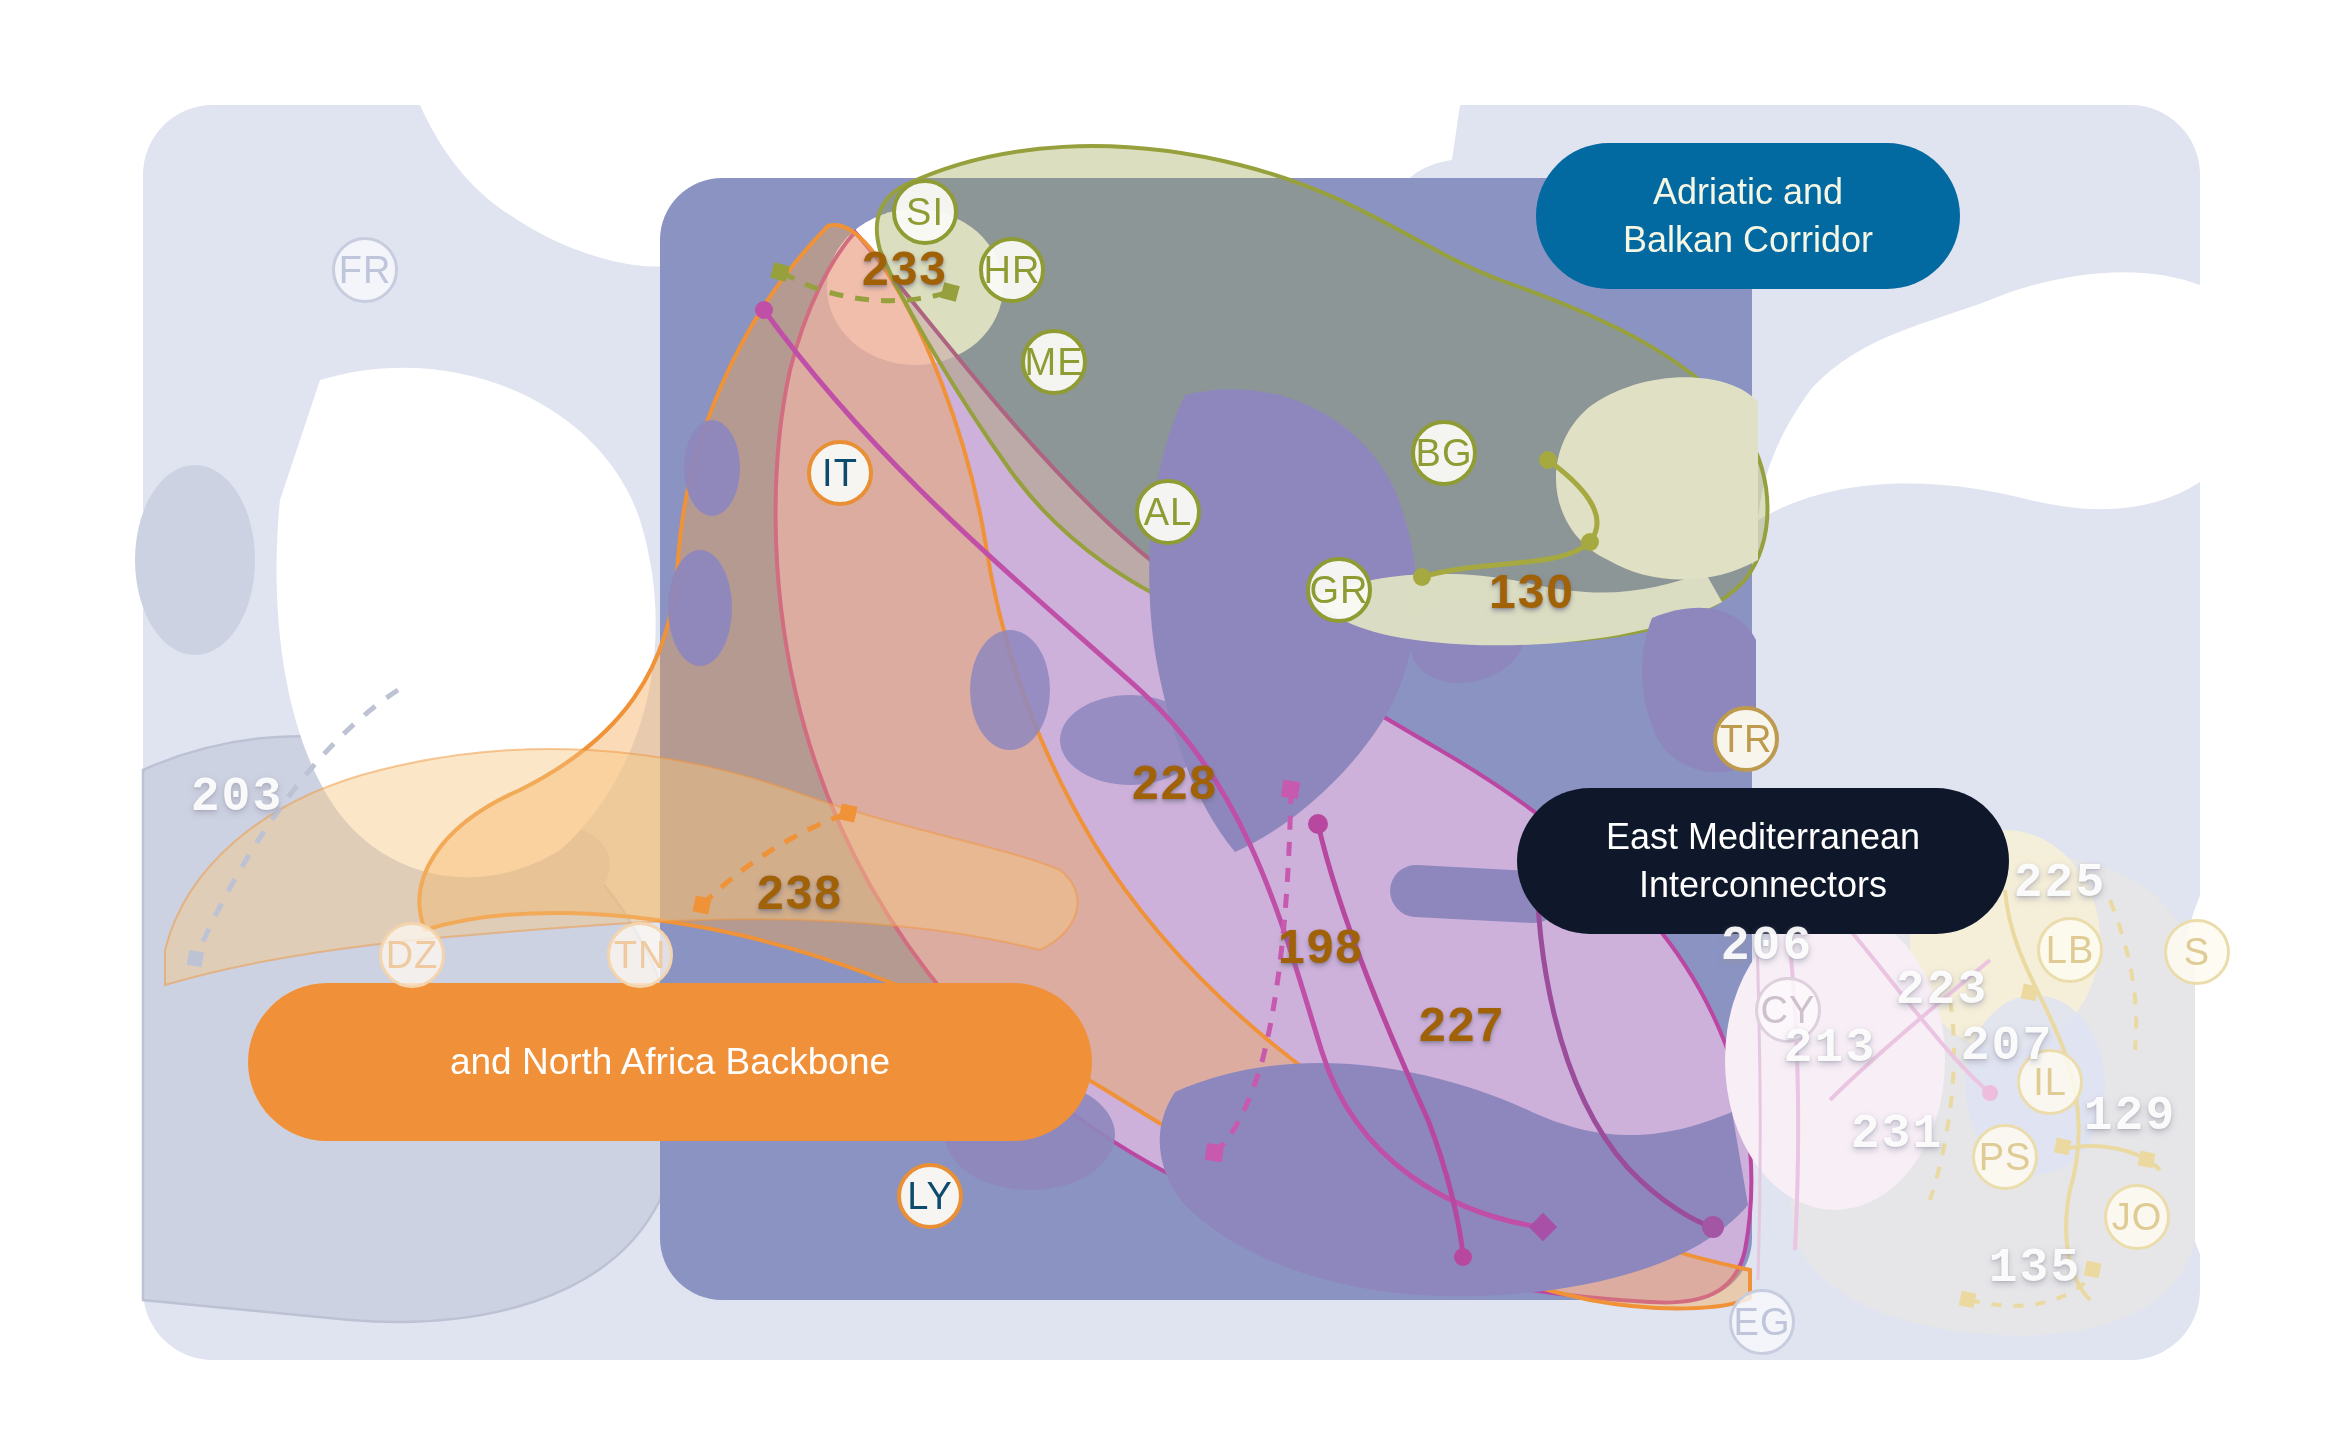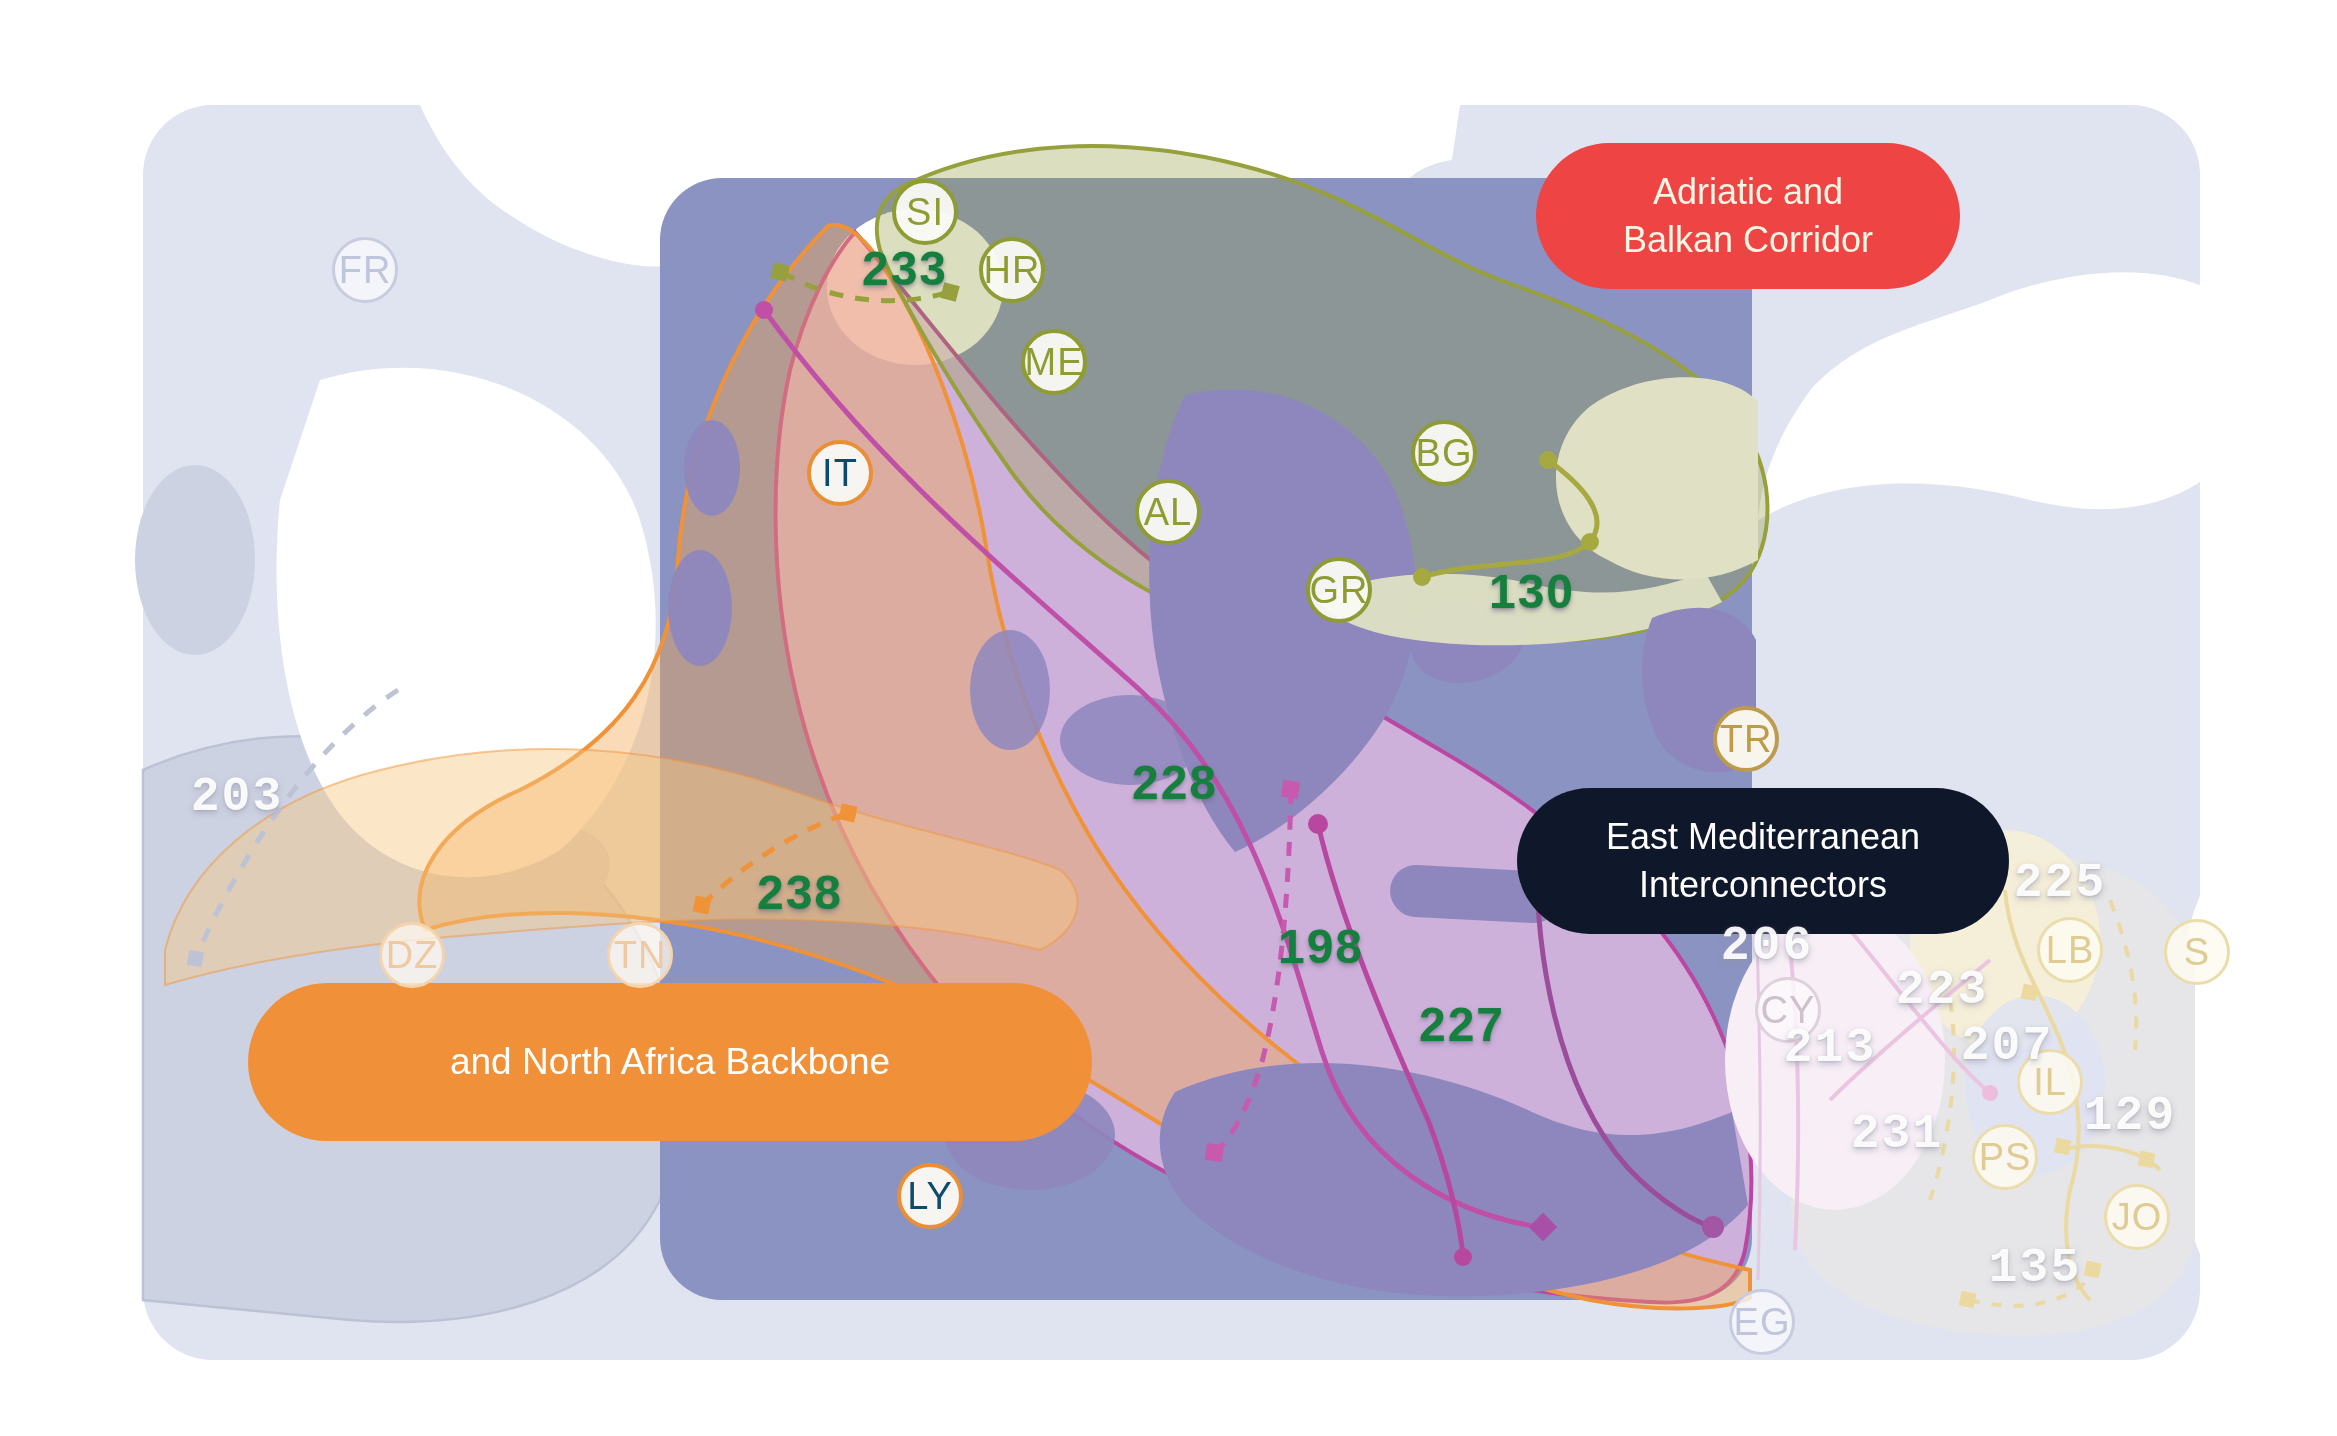--- a/index.html
+++ b/index.html
@@ -8,27 +8,27 @@
   #artwork{position:absolute;left:0;top:0;width:2337px;height:1436px;}
   .cc{position:absolute;width:66px;height:66px;border-radius:50%;display:flex;align-items:center;justify-content:center;
       font-size:38px;letter-spacing:1px;transform:translate(-50%,-50%);background:rgba(250,250,246,.95);box-sizing:border-box;}
   .cc.olive{border:4px solid #8F9B33;color:#8F9B33;}
   .cc.orange{border:4px solid #E98F35;color:#0c4a6e;background:#f7f5f1;}
   .cc.gold{border:4px solid #BD9A4E;color:#BD9A4E;background:#f8f5ec;}
   .cc.fade-gray{border:3px solid #C7CCDE;color:#BFC6DB;background:rgba(248,249,252,.8);}
   .cc.fade-orange{border:3px solid #F4D4AC;color:#EFC9A0;background:rgba(253,248,240,.75);}
   .cc.fade-yellow{border:3px solid #EBDCAC;color:#DFCB93;background:rgba(253,250,240,.85);}
   .cc.fade-pink{border:3px solid #DED0DC;color:#CEC0CC;background:rgba(252,248,252,.85);}
-  .num{position:absolute;transform:translate(-50%,-50%);font-weight:bold;font-size:48px;color:#15803d;letter-spacing:2px;
+  .num{position:absolute;transform:translate(-50%,-50%);font-weight:bold;font-size:48px;color:#a16207;letter-spacing:2px;
        text-shadow:0 3px 5px rgba(105,105,125,.55),0 1px 2px rgba(105,105,125,.4);white-space:nowrap;}
   .num.faded{color:rgba(255,255,255,.93);text-shadow:0 3px 6px rgba(150,150,165,.55),0 1px 2px rgba(150,150,165,.4);font-family:Liberation Mono, monospace;}
   .pill{position:absolute;transform:translate(-50%,-50%);border-radius:80px;display:flex;flex-direction:column;
         align-items:center;justify-content:center;color:#ffffff;font-size:36px;line-height:1.34;text-align:center;}
   .pill .l{display:block;}
-  .pill.adriatic{width:424px;height:146px;background:#ef4444;color:#F6F6E4;}
+  .pill.adriatic{width:424px;height:146px;background:#0369a1;color:#F6F6E4;}
   .pill.eastmed{width:492px;height:146px;background:#0f172a;}
   .pill.central{width:844px;height:158px;background:#F0913A;font-size:37px;}
 </style>
 </head>
 <body>
 
 <div id="stage">
 
   <svg id="artwork" viewBox="0 0 2337 1436">
 

